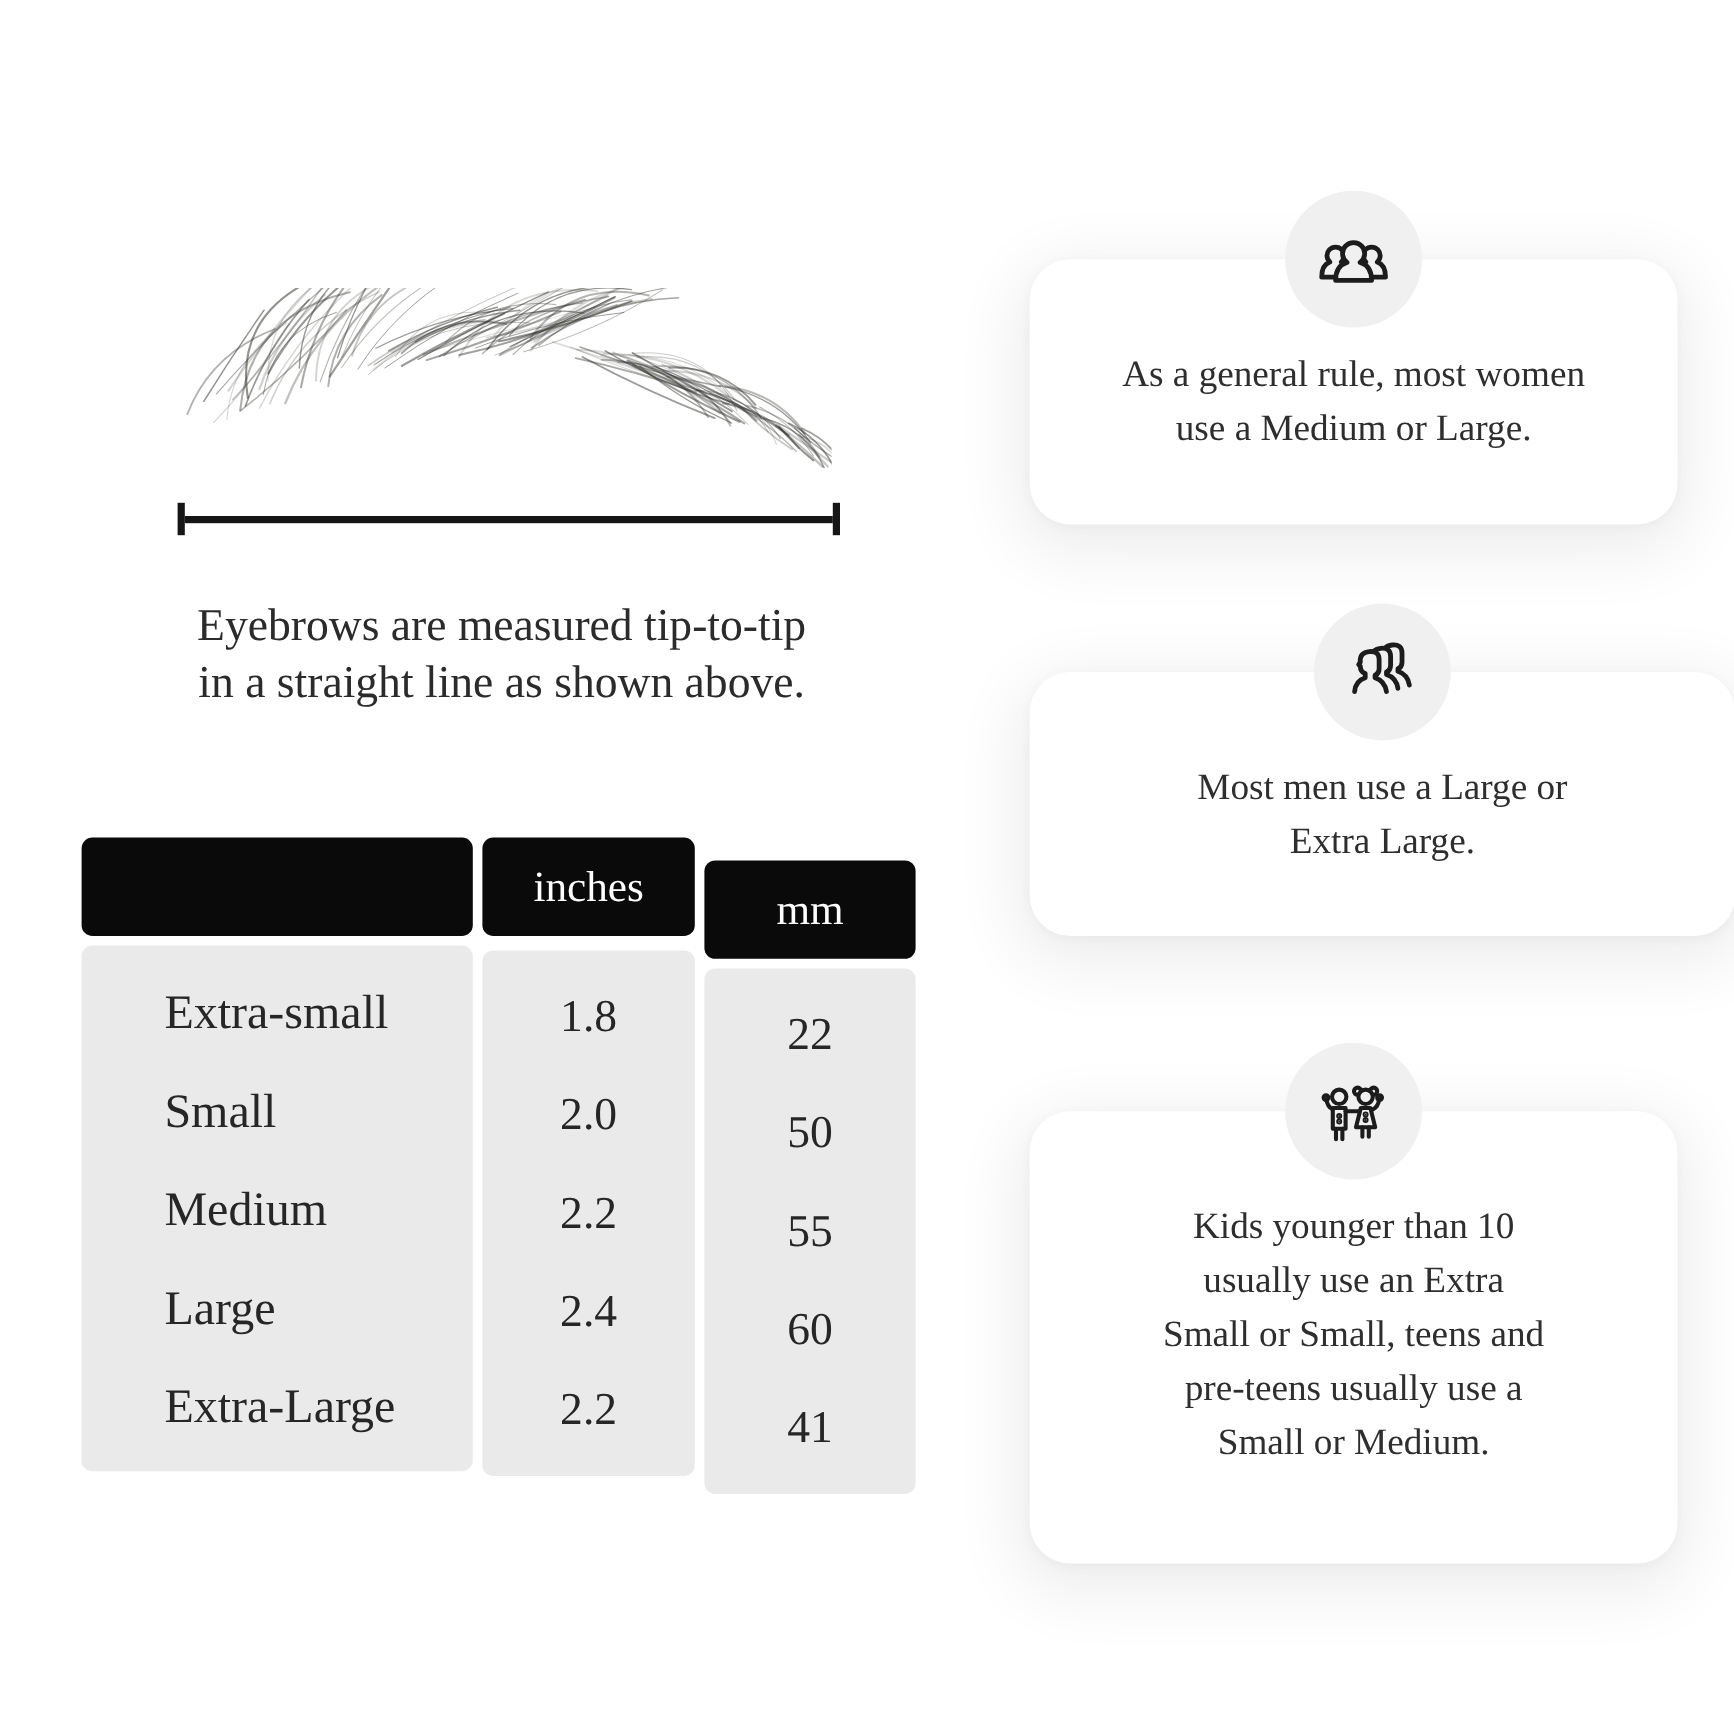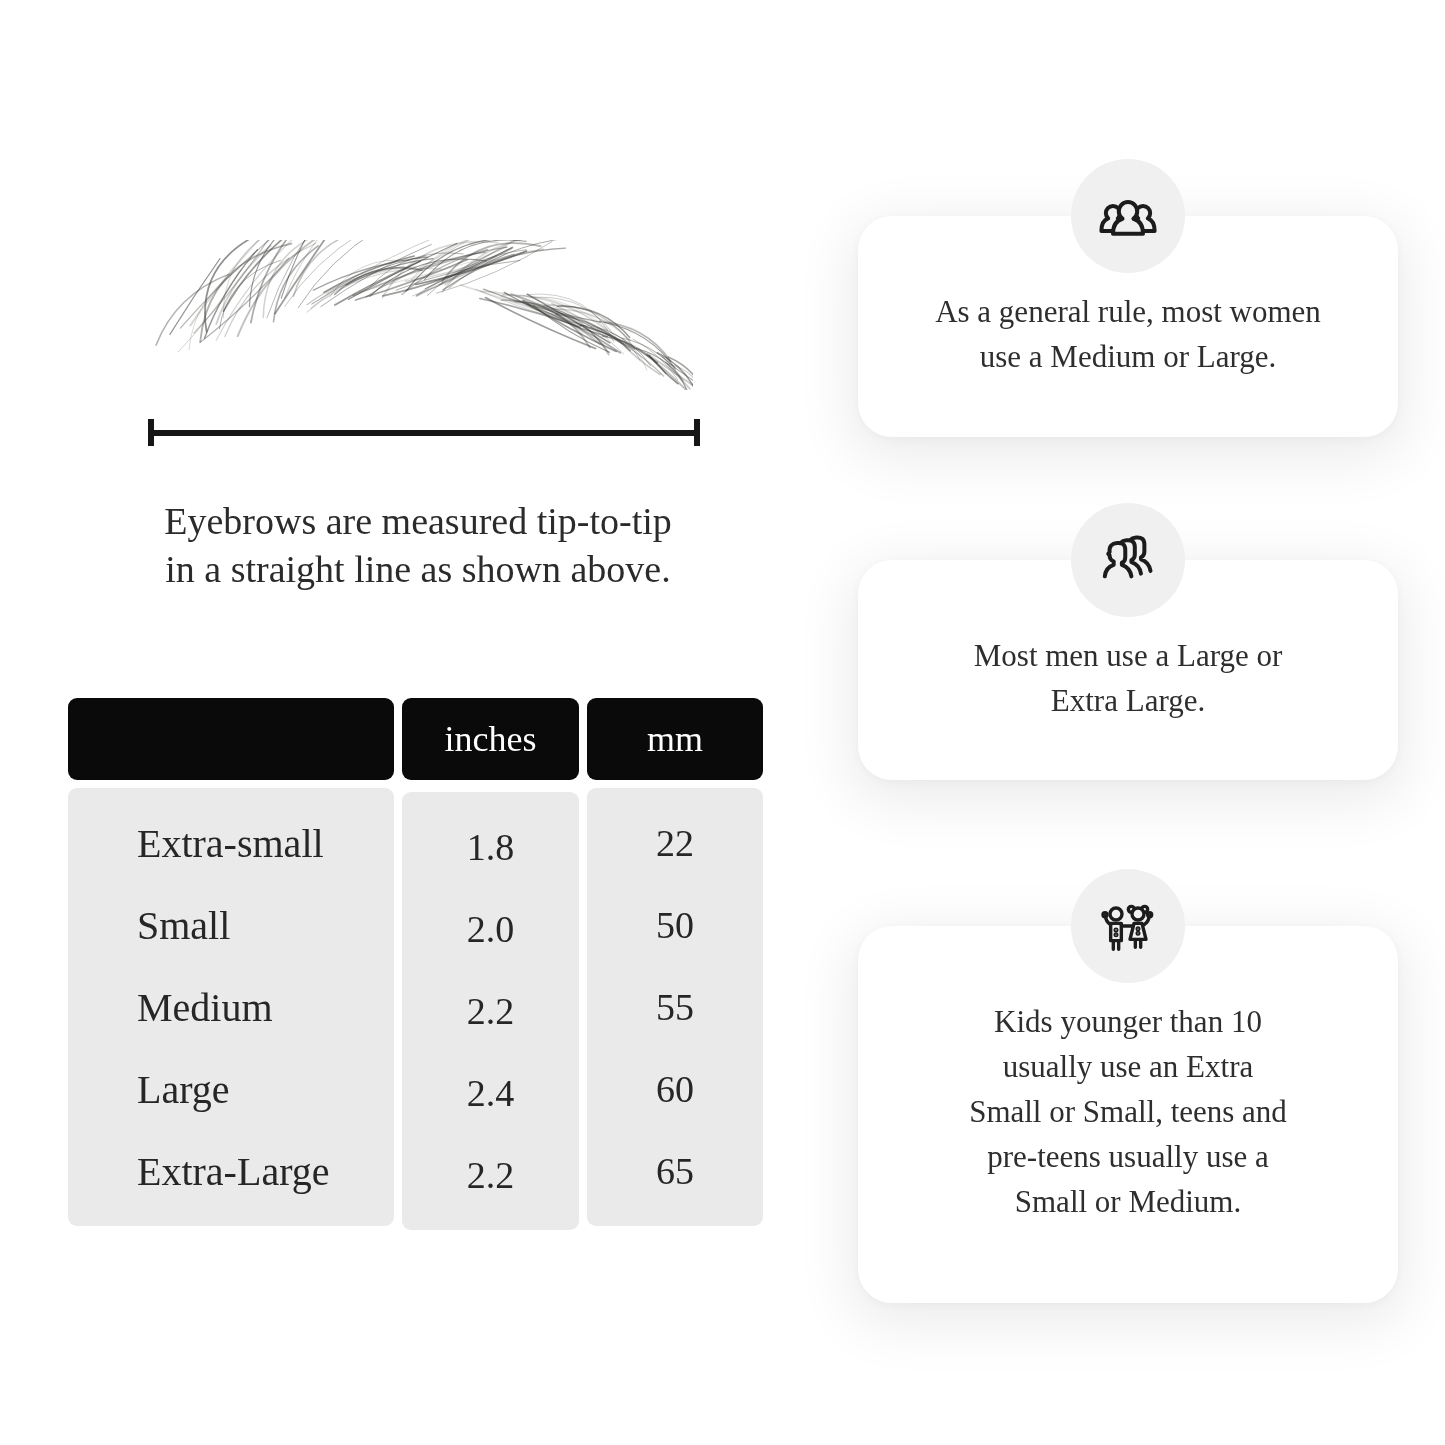--- a/index.html
+++ b/index.html
@@ -13,33 +13,33 @@
   .measure-line::after{content:"";position:absolute;left:0;right:0;top:50%;height:6px;
                 margin-top:-3px;background:#161616;}
   .caption{position:absolute;left:68px;top:497px;width:700px;text-align:center;
            font-size:38px;line-height:48px;color:#2b2b2b;}
 
   
   .size-table{position:absolute;left:68px;top:698px;display:flex;gap:8px;}
   .col{display:flex;flex-direction:column;gap:8px;}
   .col-size{width:326px;}
   .col-inches{width:177px;gap:12px;}
-  .col-mm{width:176px;}
+  .col-mm{width:176px;margin-top:19px;}
   .th{height:82px;background:#0a0a0a;border-radius:9px;color:#ffffff;font-size:36px;
       display:flex;align-items:center;justify-content:center;}
   .tb{background:#eaeaea;border-radius:9px;padding:14px 12px;}
   .cell{height:82px;display:flex;align-items:center;font-size:40px;color:#262626;}
   .col-size .cell{padding-left:57px;}
   .col-inches .cell,.col-mm .cell{justify-content:center;font-size:38px;}
 
   
   .card{position:absolute;left:858px;width:540px;background:#ffffff;border-radius:34px;
         box-shadow:0 14px 55px 10px rgba(0,0,0,0.075),0 2px 10px rgba(0,0,0,0.035);}
   .card-women{top:216px;height:221px;}
-  .card-men{top:560px;height:220px;}
+  .card-men{top:560px;height:220px;padding-left:48px;}
   .card-kids{top:926px;height:377px;}
   .badge{position:absolute;left:50%;top:-57px;transform:translateX(-50%);
          width:114px;height:114px;border-radius:50%;background:#f0f0f0;
          display:flex;align-items:center;justify-content:center;}
   .card-text{position:absolute;top:73px;left:10px;right:10px;text-align:center;
              font-size:31px;line-height:45px;color:#2e2e2e;}
   .icon{display:block;}
   .icon path,.icon circle{vector-effect:non-scaling-stroke;}
 </style>
 </head>
@@ -200,21 +200,21 @@
         <div class="cell">2.2</div>
       </div>
     </div>
     <div class="col col-mm">
       <div class="th">mm</div>
       <div class="tb">
         <div class="cell">22</div>
         <div class="cell">50</div>
         <div class="cell">55</div>
         <div class="cell">60</div>
-        <div class="cell">65</div>
+        <div class="cell">41</div>
       </div>
     </div>
   </div>
 
   <div class="card card-women">
     <div class="badge">
       <svg class="icon" width="66" height="60" viewBox="0 0 96 88" fill="none" stroke="#1c1c1c" stroke-width="4" stroke-linejoin="round" stroke-linecap="round">
         <path d="M9,66 Q9,51 19,47.5 A10.5,10.5 0 1 1 33,47.5 Q43,51 43,66 Z"></path>
         <path d="M53,66 Q53,51 63,47.5 A10.5,10.5 0 1 1 77,47.5 Q87,51 87,66 Z"></path>
         <path d="M26,70 Q26,52 40,48 A13.5,13.5 0 1 1 56,48 Q70,52 70,70 Z" fill="#f0f0f0"></path>

